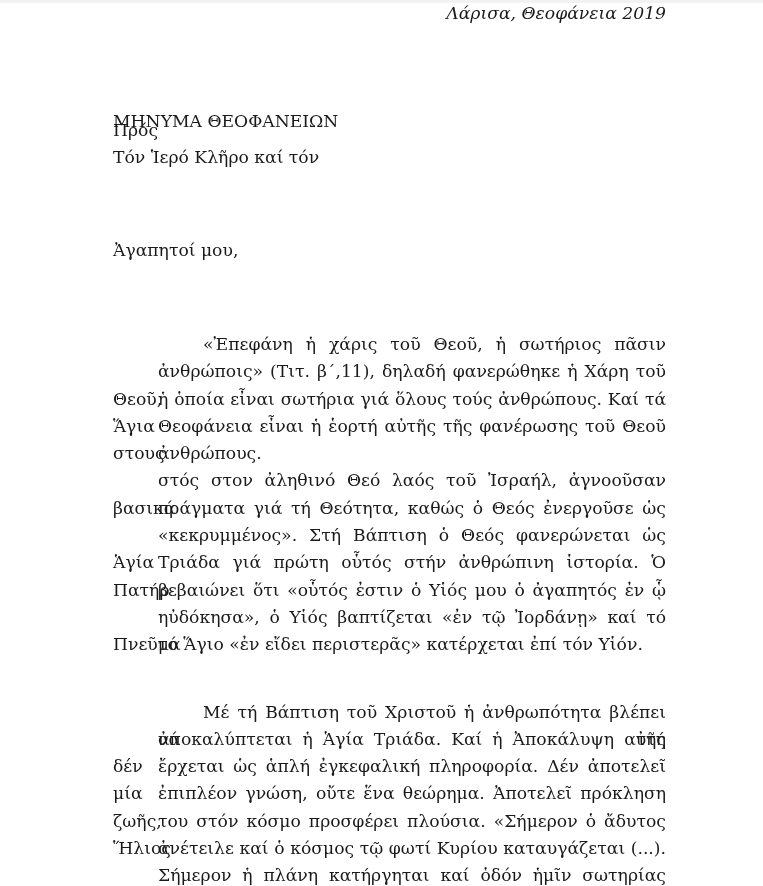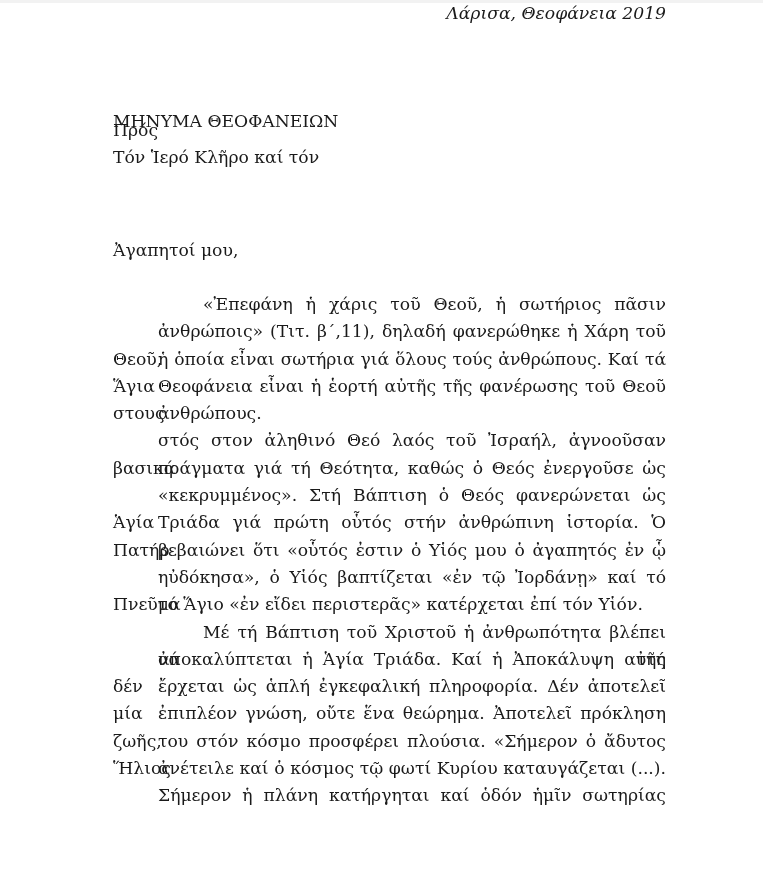--- a/index.html
+++ b/index.html
@@ -79,20 +79,21 @@
       text-align-last: justify;
       white-space: nowrap;
       height: 27.3px;
       overflow: visible;
     }
     .line.last {
       text-align-last: left;
     }
     .line.indent {
       padding-left: 45px;
+      margin-top: 40px;
     }
   </style>
 </head>
 <body>
 
 <div class="topbar"></div>
 
 <div class="page">
 
   <div class="place-date">Λάρισα, Θεοφάνεια 2019</div>

